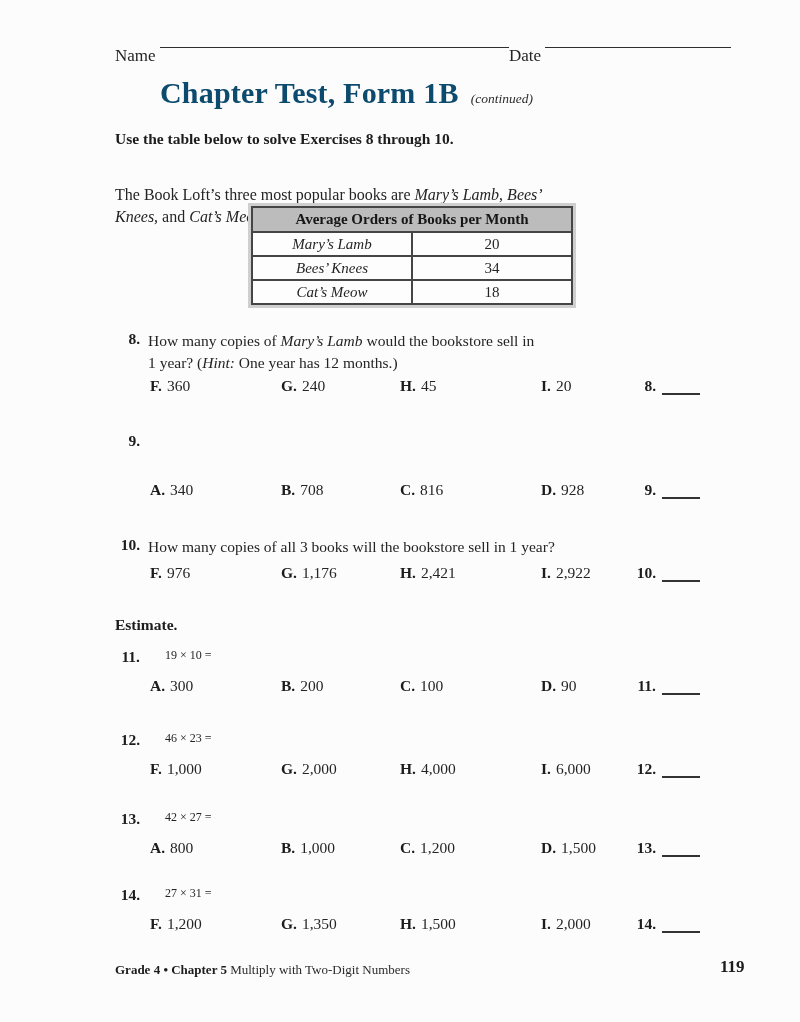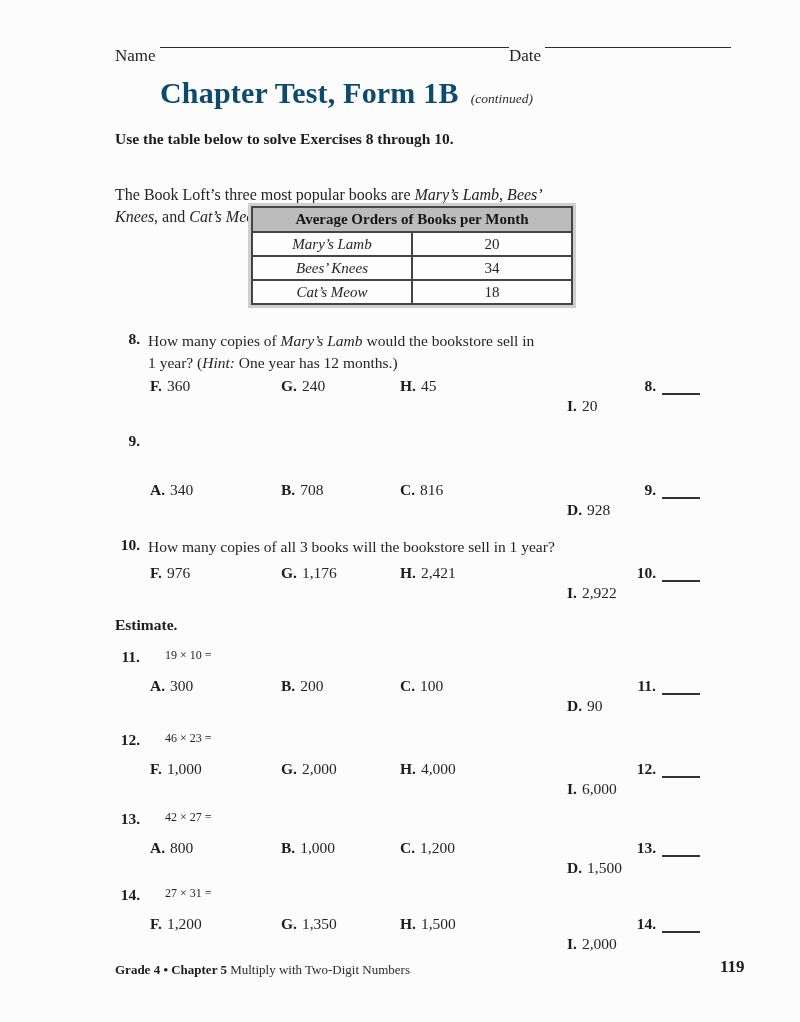--- a/index.html
+++ b/index.html
@@ -38,21 +38,21 @@
   
   .qnum{position:absolute;left:105px;width:35px;text-align:right;font-weight:bold;font-size:15.5px;color:#1c1c1c;}
   .qtext{position:absolute;left:148px;font-size:15.5px;line-height:21.5px;}
   .qline{white-space:nowrap;}
   .qexpr{position:absolute;left:165px;font-size:12px;white-space:nowrap;text-align:right;}
   .estimate{position:absolute;left:115px;top:616px;font-size:15.5px;font-weight:bold;color:#1c1c1c;}
   
   .opt-row{position:absolute;left:0;width:800px;height:20px;font-size:15.5px;}
   .opt{position:absolute;white-space:nowrap;}
   .opt b{margin-right:5px;color:#1c1c1c;}
-  .c1{left:150px;} .c2{left:281px;} .c3{left:400px;} .c4{left:567px;margin-top:20px;}
+  .c1{left:150px;} .c2{left:281px;} .c3{left:400px;} .c4{left:541px;}
   .ans{position:absolute;left:598px;width:110px;white-space:nowrap;}
   .ans-label{display:inline-block;width:58px;text-align:right;font-weight:bold;color:#1c1c1c;}
   .blank{display:inline-block;width:38px;height:1px;border-bottom:2px solid #333;vertical-align:-4px;margin-left:6px;}
   
   .footer{position:absolute;top:962px;left:115px;font-size:13px;color:#2a2a2a;}
   .footer b{color:#1c1c1c;}
   .pageno{position:absolute;top:957px;left:720px;font-size:17px;font-weight:bold;color:#1c1c1c;}
 </style>
 </head>
 <body>

